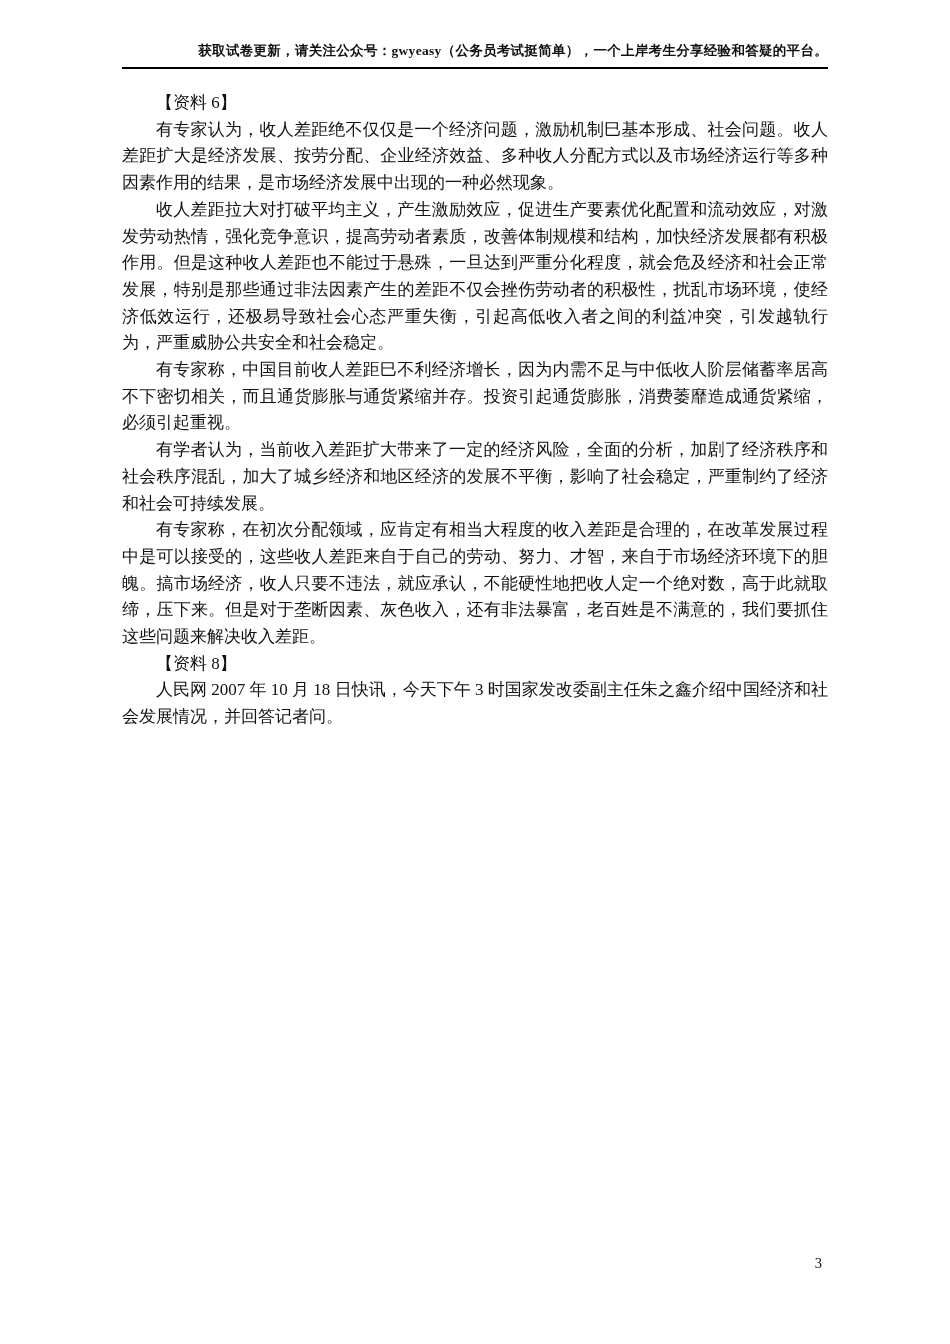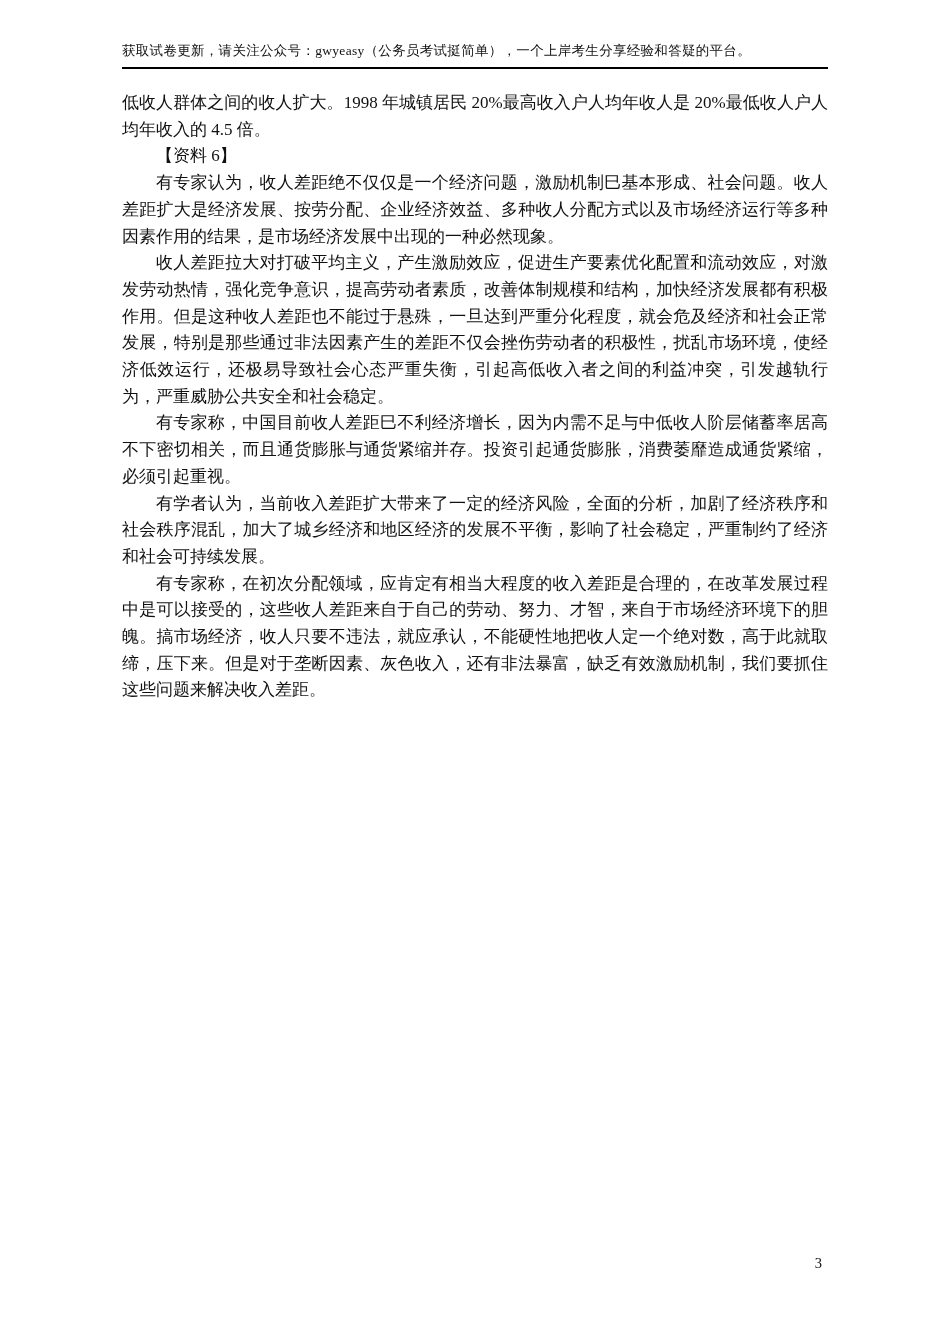--- a/index.html
+++ b/index.html
@@ -11,23 +11,23 @@
     font-family: "Liberation Serif", "DejaVu Serif", serif;
     color: #111111;
     overflow: hidden;
   }
   .page {
     position: absolute;
     inset: 0;
     padding: 42px 122px 0 122px;
   }
   .header-text {
-    text-align: left;
+    text-align: right;
     font-size: 13.5px;
-    font-weight: normal;
+    font-weight: bold;
     letter-spacing: 0.3px;
     padding-bottom: 7px;
     white-space: nowrap;
   }
   .header-rule {
     border-bottom: 2.5px solid #000000;
     height: 0;
     margin-bottom: 21px;
   }
   .content {
@@ -51,24 +51,25 @@
 <body>
 
 <div class="page">
 
   <div class="header">
     <div class="header-text">获取试卷更新，请关注公众号：gwyeasy（公务员考试挺简单），一个上岸考生分享经验和答疑的平台。</div>
     <div class="header-rule"></div>
   </div>
 
   <div class="content">
-    <p class="para first">低收人群体之间的收人扩大。1998 年城镇居民 20%最高收入户人均年收人是 20%最低收人户人均年收入的 4.5 倍。</p>
     <p class="heading">【资料 6】</p>
     <p class="para">有专家认为，收人差距绝不仅仅是一个经济问题，激励机制巳基本形成、社会问题。收人差距扩大是经济发展、按劳分配、企业经济效益、多种收人分配方式以及市场经济运行等多种因素作用的结果，是市场经济发展中出现的一种必然现象。</p>
     <p class="para">收人差距拉大对打破平均主义，产生激励效应，促进生产要素优化配置和流动效应，对激发劳动热情，强化竞争意识，提高劳动者素质，改善体制规模和结构，加快经济发展都有积极作用。但是这种收人差距也不能过于悬殊，一旦达到严重分化程度，就会危及经济和社会正常发展，特别是那些通过非法因素产生的差距不仅会挫伤劳动者的积极性，扰乱市场环境，使经济低效运行，还极易导致社会心态严重失衡，引起高低收入者之间的利益冲突，引发越轨行为，严重威胁公共安全和社会稳定。</p>
     <p class="para">有专家称，中国目前收人差距巳不利经济增长，因为内需不足与中低收人阶层储蓄率居高不下密切相关，而且通货膨胀与通货紧缩并存。投资引起通货膨胀，消费萎靡造成通货紧缩，必须引起重视。</p>
     <p class="para">有学者认为，当前收入差距扩大带来了一定的经济风险，全面的分析，加剧了经济秩序和社会秩序混乱，加大了城乡经济和地区经济的发展不平衡，影响了社会稳定，严重制约了经济和社会可持续发展。</p>
-    <p class="para">有专家称，在初次分配领域，应肯定有相当大程度的收入差距是合理的，在改革发展过程中是可以接受的，这些收人差距来自于自己的劳动、努力、才智，来自于市场经济环境下的胆魄。搞市场经济，收人只要不违法，就应承认，不能硬性地把收人定一个绝对数，高于此就取缔，压下来。但是对于垄断因素、灰色收入，还有非法暴富，缺乏有效激励机制，我们要抓住这些问题来解决收入差距。</p>
+    <p class="para">有专家称，在初次分配领域，应肯定有相当大程度的收入差距是合理的，在改革发展过程中是可以接受的，这些收人差距来自于自己的劳动、努力、才智，来自于市场经济环境下的胆魄。搞市场经济，收人只要不违法，就应承认，不能硬性地把收人定一个绝对数，高于此就取缔，压下来。但是对于垄断因素、灰色收入，还有非法暴富，老百姓是不满意的，我们要抓住这些问题来解决收入差距。</p>
+    <p class="heading">【资料 8】</p>
+    <p class="para">人民网 2007 年 10 月 18 日快讯，今天下午 3 时国家发改委副主任朱之鑫介绍中国经济和社会发展情况，并回答记者问。</p>
   </div>
 
   <div class="page-number">3</div>
 
 </div>
 
 </body></html>

